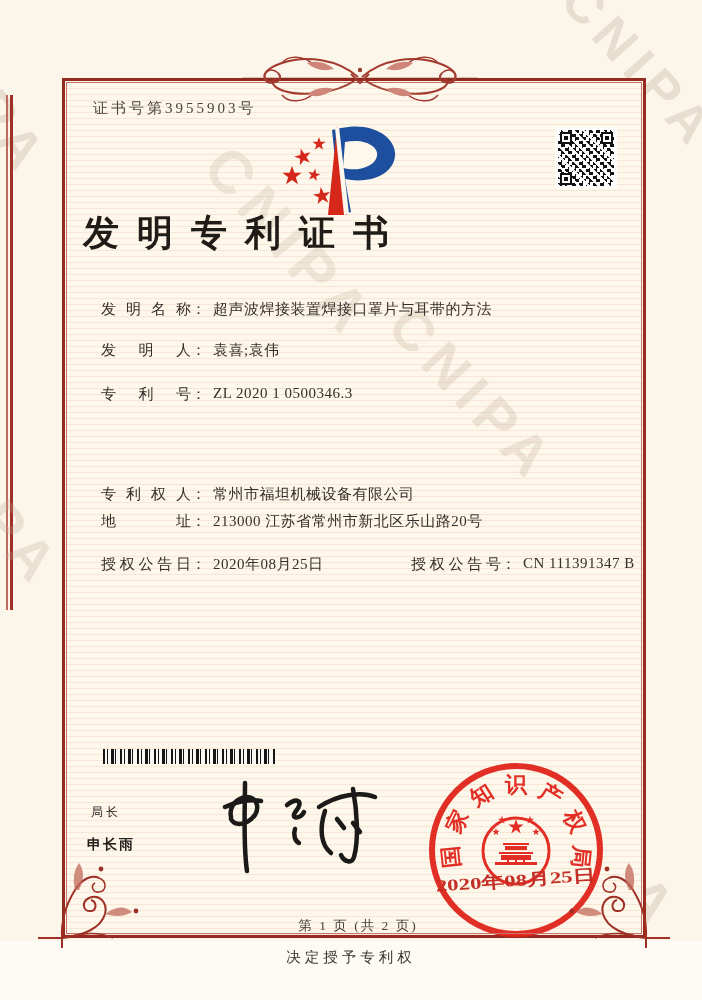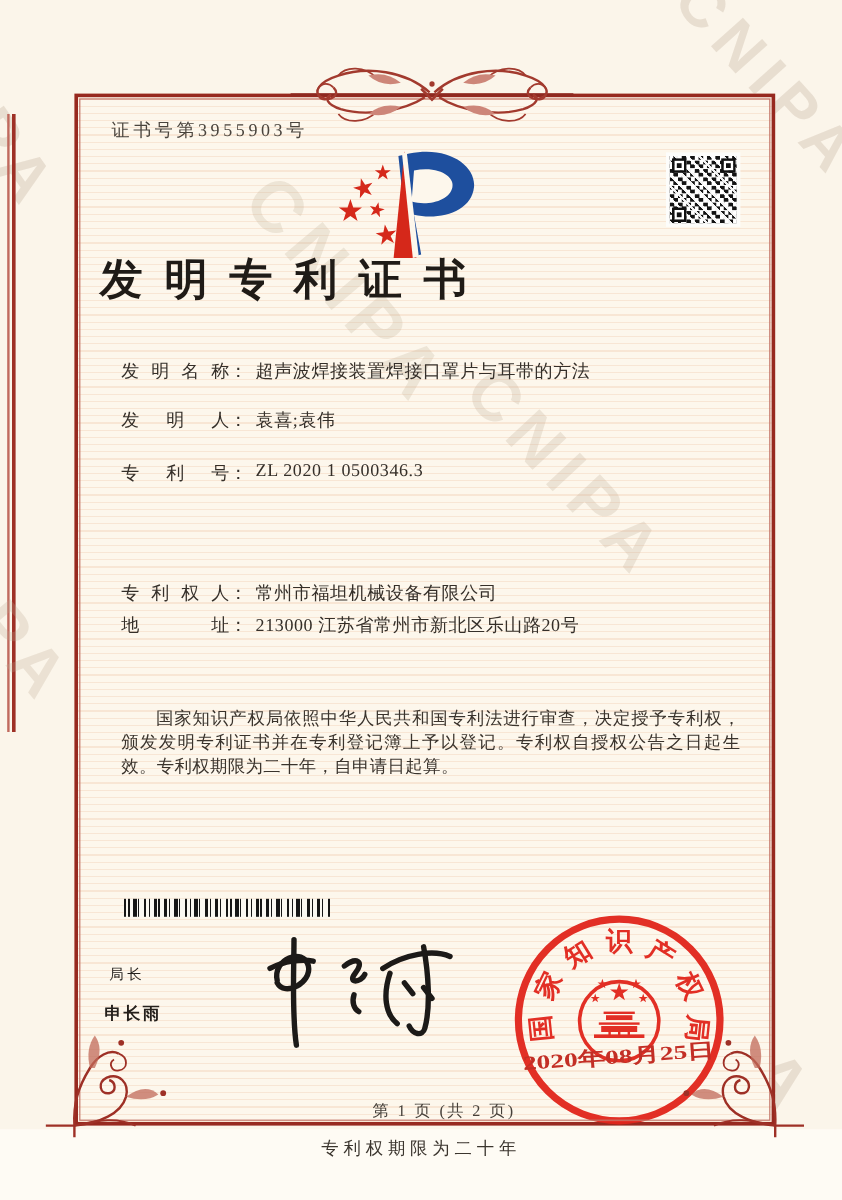--- a/index.html
+++ b/index.html
@@ -67,21 +67,21 @@
 
   .director-label { position:absolute; left:26px; top:723px; font-size:12px; font-weight:normal;
                     font-family:"Liberation Sans","DejaVu Sans",sans-serif; letter-spacing:3px; color:#24201c; }
   .director-name  { position:absolute; left:22px; top:755px; font-size:14px; font-weight:bold;
                     font-family:"Liberation Sans","DejaVu Sans",sans-serif; letter-spacing:2px; color:#24201c; }
 
   .signature { position:absolute; left:138px; top:690px; width:184px; height:106px; }
 
   .seal { position:absolute; left:360px; top:678px; width:182px; height:182px; opacity:0.95; }
 
-  .page-info { position:absolute; left:16px; top:836px; width:100%; text-align:center;
+  .page-info { position:absolute; left:4px; top:836px; width:100%; text-align:center;
                font-size:13.5px; letter-spacing:2px; color:#46403a; }
 
   .footer-note { position:absolute; left:0; top:948px; width:100%; text-align:center;
                  font-size:14.5px; letter-spacing:4px; color:#3b352e; }
 
   .ornament-top { position:absolute; left:242px; top:49px; width:236px; height:60px; }
   .flourish { position:absolute; width:115px; height:100px; }
   .fl-br { left:555px; top:848px; }
   .fl-bl { left:38px;  top:848px; transform:scaleX(-1); }
 </style>
@@ -140,23 +140,28 @@
     </div>
     <div class="frow" style="top:304px">
       <span class="flabel">专利号</span><span class="fcolon">：</span><span class="fvalue">ZL 2020 1 0500346.3</span>
     </div>
     <div class="frow" style="top:404px">
       <span class="flabel">专利权人</span><span class="fcolon">：</span><span class="fvalue">常州市福坦机械设备有限公司</span>
     </div>
     <div class="frow" style="top:431px">
       <span class="flabel">地址</span><span class="fcolon">：</span><span class="fvalue">213000 江苏省常州市新北区乐山路20号</span>
     </div>
+    <div class="frow" style="top:474px">
+      <span class="flabel">授权公告日</span><span class="fcolon">：</span><span class="fvalue">2020年08月25日</span>
+      <span class="fpair2">
+        <span class="flabel">授权公告号</span><span class="fcolon">：</span><span class="fvalue">CN 111391347 B</span>
+      </span>
+    </div>
 
     <div class="body-text">
-      <p>国家知识产权局依照中华人民共和国专利法进行审查，决定授予专利权，颁发发明专利证书并在专利登记簿上予以登记。专利权自授权公告之日起生效。专利权期限为二十年，自申请日起算。</p>
     </div>
 
     <div class="barcode"></div>
 
     <div class="director-label">局长</div>
     <div class="director-name">申长雨</div>
 
     <svg class="signature" viewBox="0 0 184 106">
       <g fill="none" stroke="#1c1a18" stroke-width="4.5" stroke-linecap="round" stroke-linejoin="round">
         <path d="M28,46 C24,28 50,18 54,34 C57,48 34,60 28,48"></path>
@@ -244,14 +249,14 @@
       <path d="M91,90 L91,100 M91,90 C92,72 88,58 78,42 C72,32 62,26 54,30"></path>
       <path d="M54,30 c-8,3 -8,13 0,14 c6,1 9,-6 4,-9" stroke-width="1.5"></path>
       <path d="M78,42 q4,-16 -4,-27 q-8,11 0,27 z" fill="#c06a5a" stroke="none" opacity="0.75"></path>
       <path d="M48,66 q-16,5 -27,-2 q11,-10 27,2 z" fill="#c06a5a" stroke="none" opacity="0.75"></path>
       <path d="M40,90 C55,83 70,85 91,90" stroke-width="1.6"></path>
       <circle cx="52" cy="21" r="2.4" fill="#9e3026" stroke="none"></circle>
       <circle cx="17" cy="63" r="2.4" fill="#9e3026" stroke="none"></circle>
     </g>
   </svg>
 
-  <div class="footer-note">专利权期限为二十年</div>
+  <div class="footer-note">决定授予专利权</div>
 </div>
 
 </body></html>

